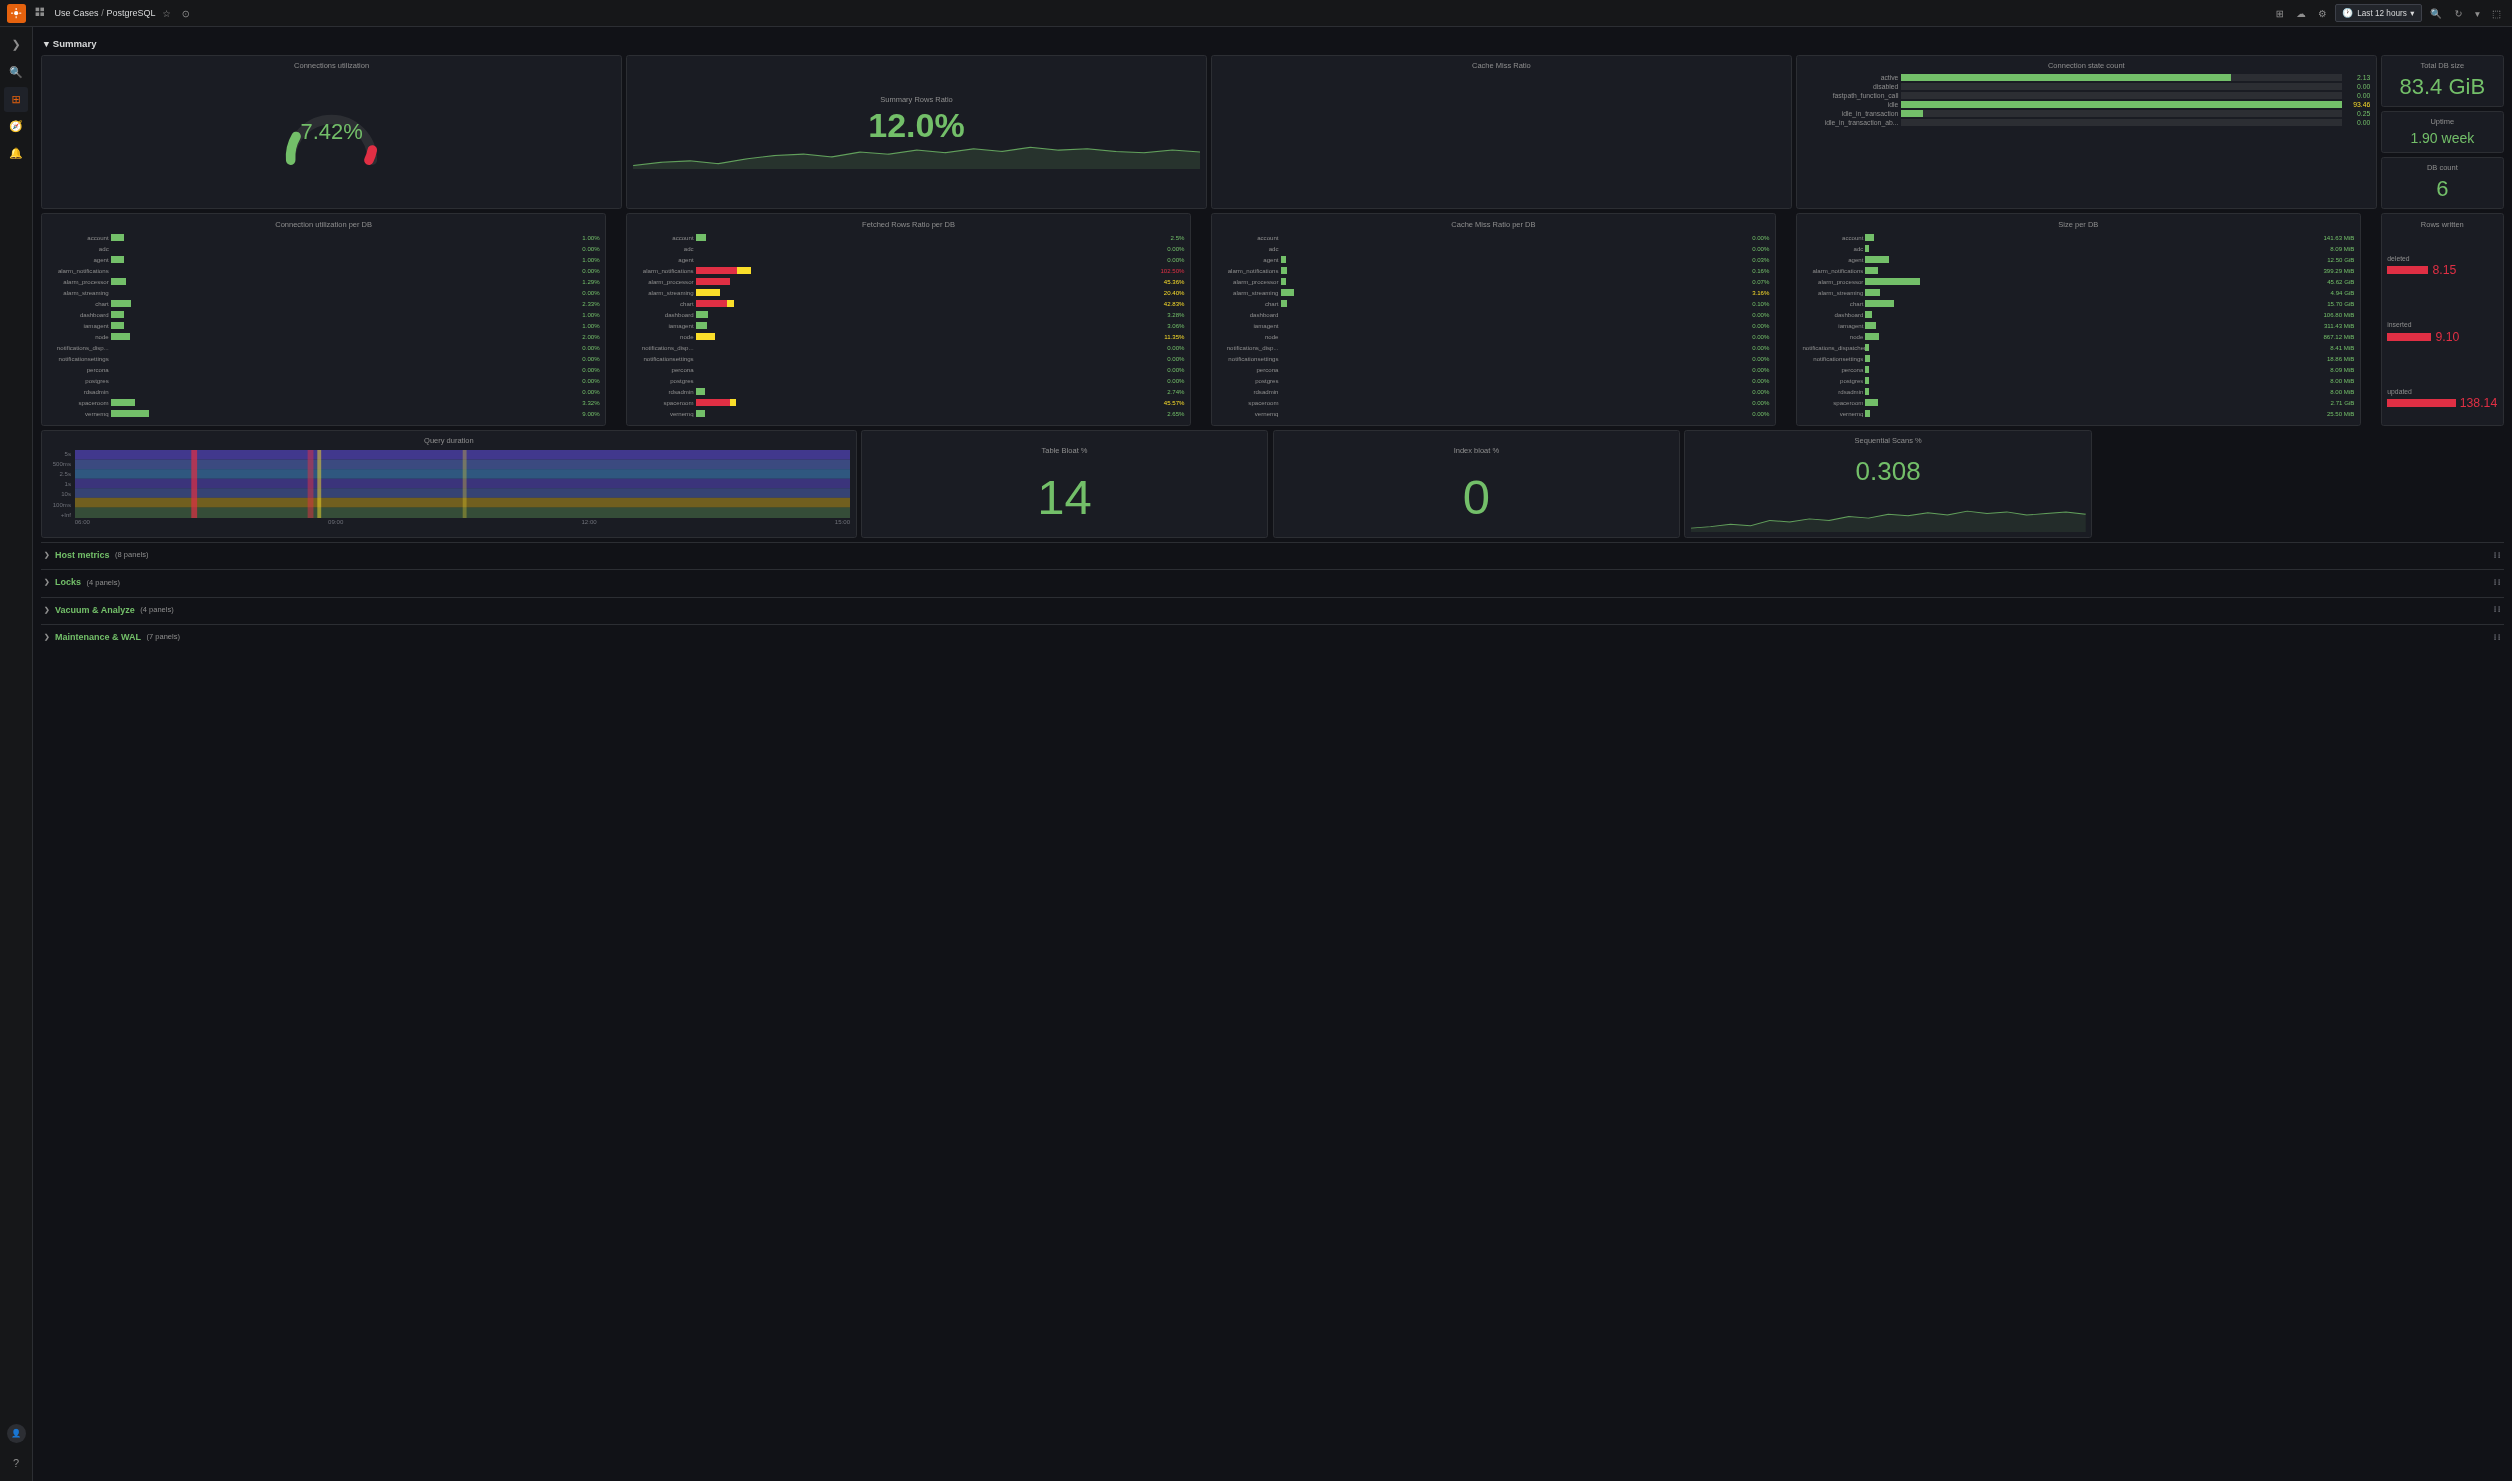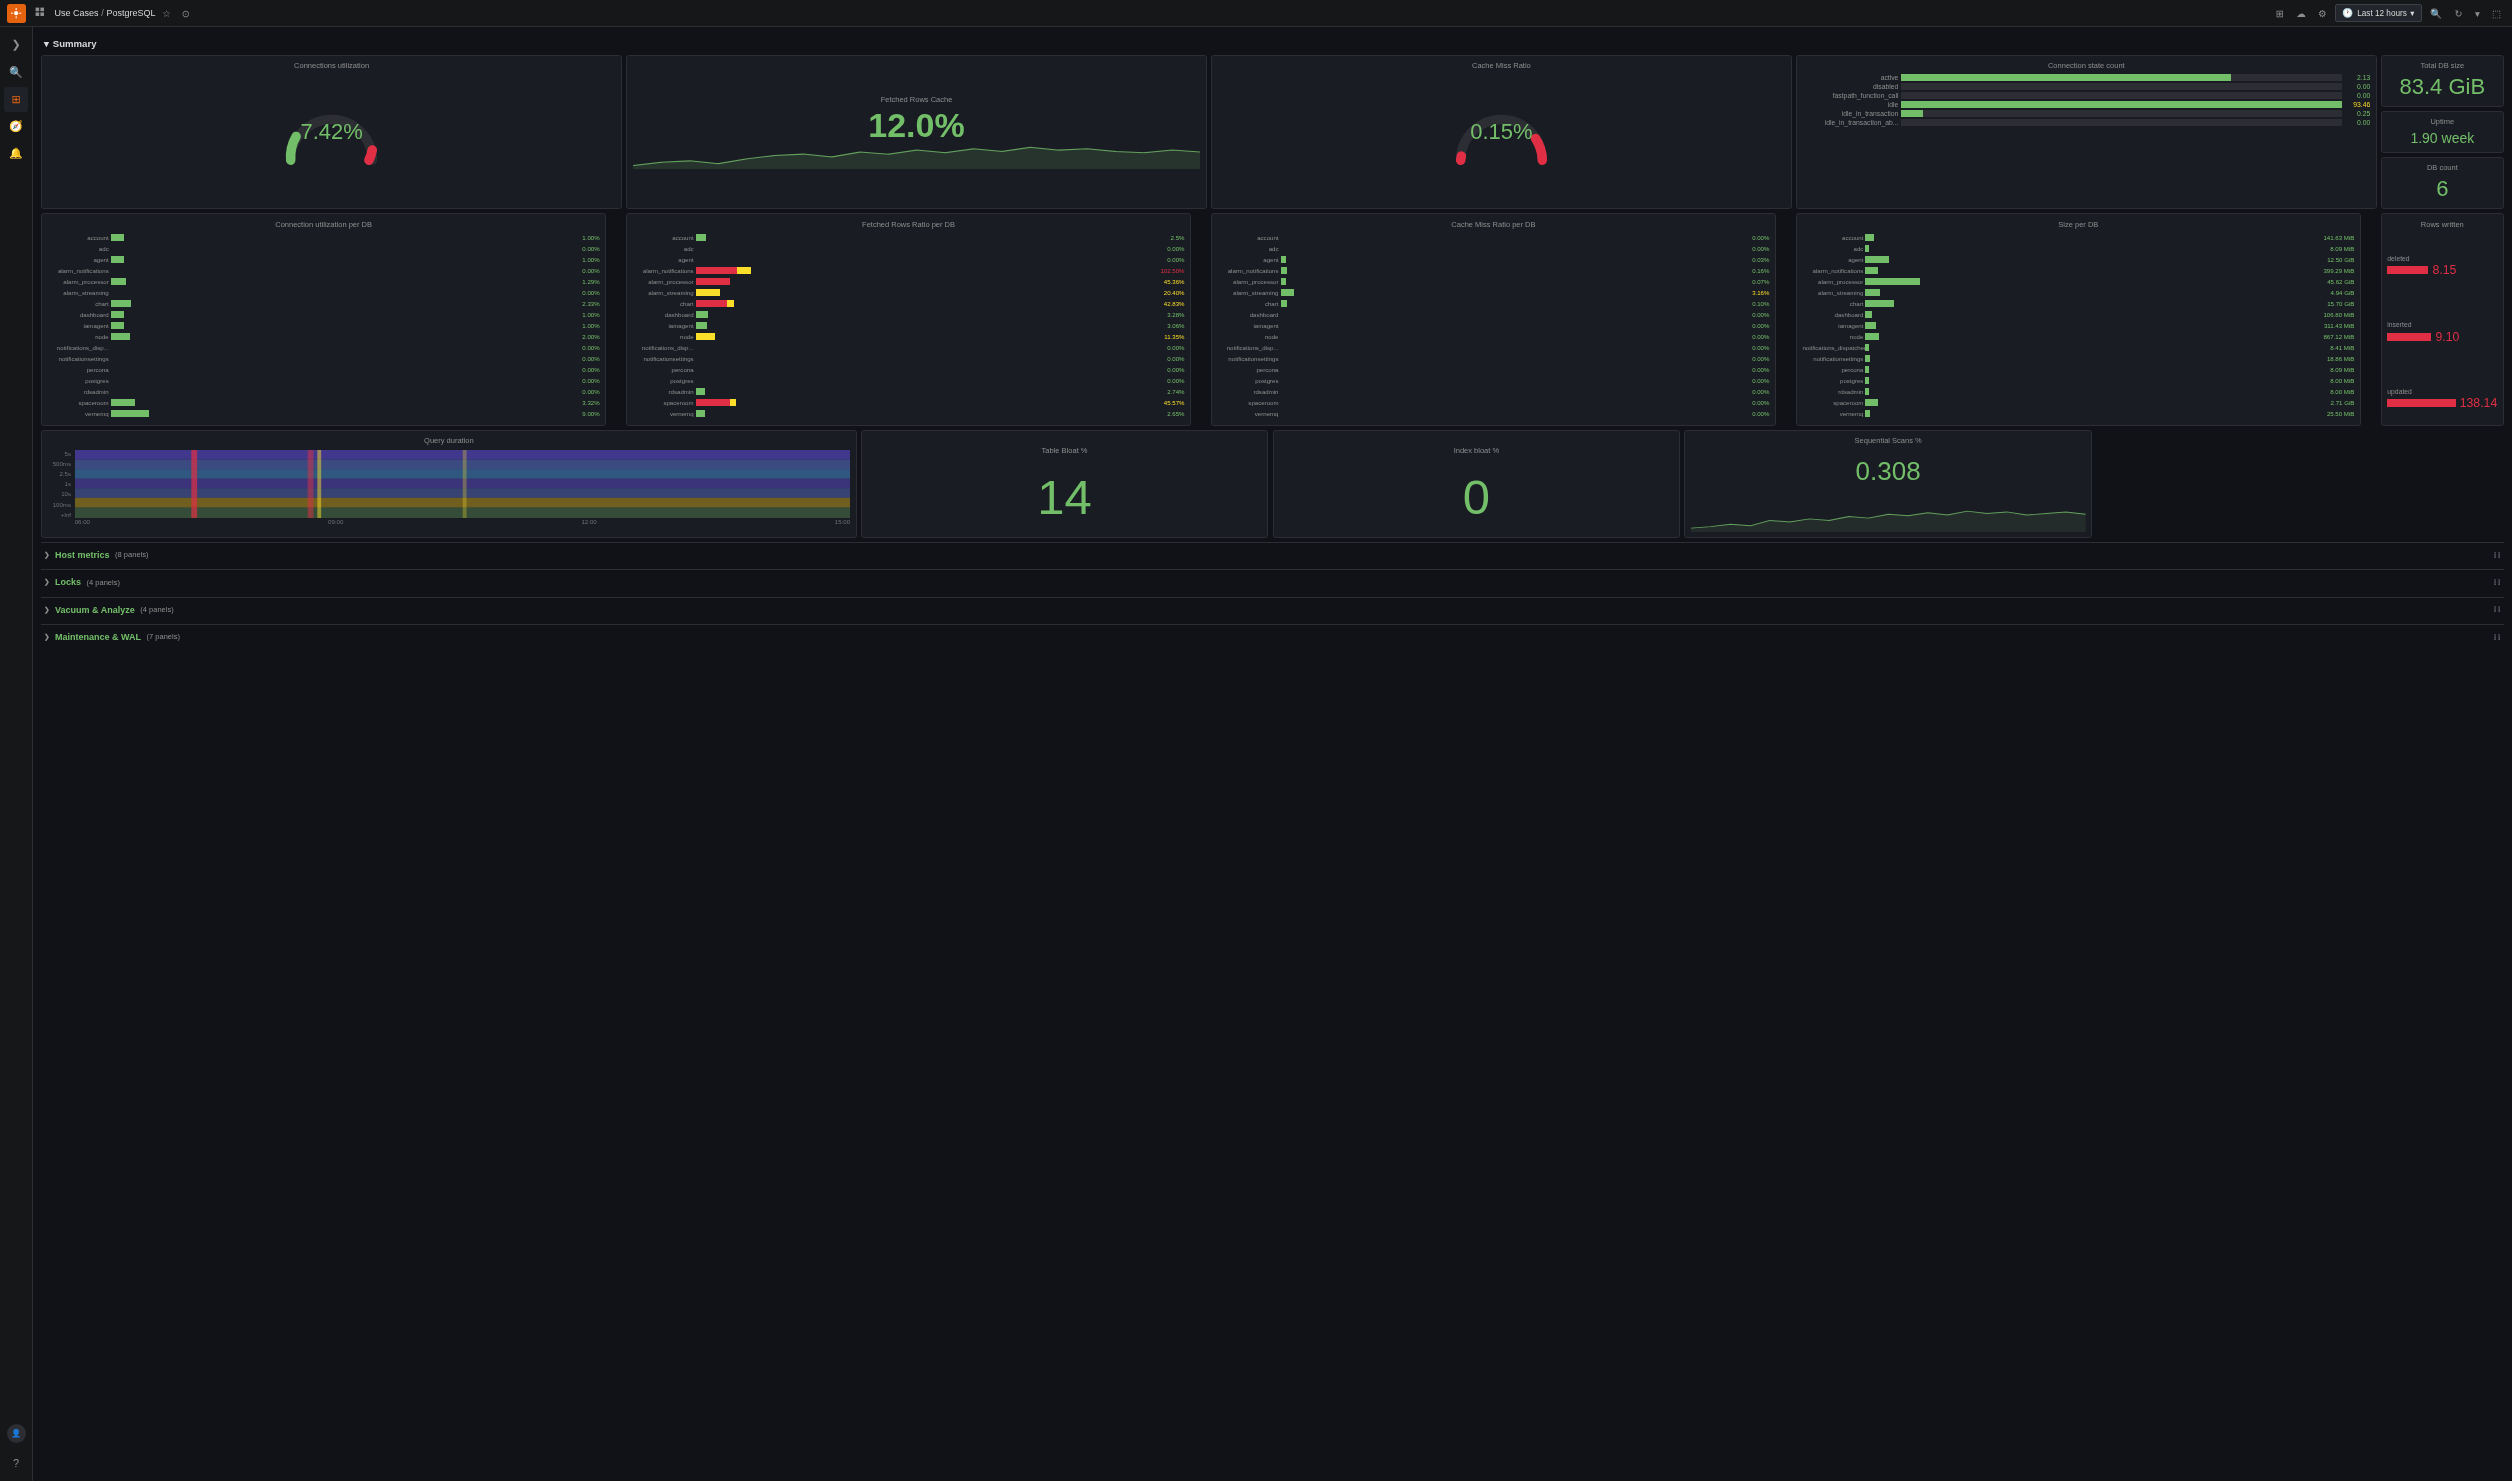--- a/index.html
+++ b/index.html
@@ -323,40 +323,30 @@
 
             <path d="M 20 90 A 60 60 0 0 1 28 55" fill="none" stroke="#73bf69" stroke-width="14" stroke-linecap="round"></path>
 
             <path d="M 135 90 A 60 60 0 0 0 140 75" fill="none" stroke="#e02f44" stroke-width="14" stroke-linecap="round"></path>
           </svg>
           <div class="gauge-value" style="margin-top:-48px;">7.42%</div>
         </div>
       </div>
 
       <div class="panel panel-fetched-rows">
-        <div class="panel-title">Fetched Rows Cache</div>
+        <div class="panel-title">Summary Rows Ratio</div>
         <div class="fetched-rows-value">12.0%</div>
         <svg class="sparkline" viewBox="0 0 200 40" preserveAspectRatio="none">
           <polyline points="0,35 10,30 20,28 30,32 40,25 50,20 60,18 70,22 80,15 90,18 100,12 110,16 120,10 130,14 140,8 150,12 160,10 170,14 180,16 190,12 200,15" fill="none" stroke="#73bf69" stroke-width="1.5" opacity="0.8"></polyline>
           <polygon points="0,35 10,30 20,28 30,32 40,25 50,20 60,18 70,22 80,15 90,18 100,12 110,16 120,10 130,14 140,8 150,12 160,10 170,14 180,16 190,12 200,15 200,40 0,40" fill="#73bf69" opacity="0.15"></polygon>
         </svg>
       </div>
 
       <div class="panel">
         <div class="panel-title">Cache Miss Ratio</div>
-        <div class="gauge-container">
-          <svg class="gauge-svg" width="109" height="68" viewBox="0 0 160 100">
-            <path d="M 20 90 A 60 60 0 0 1 140 90" fill="none" stroke="#2c2e33" stroke-width="14" stroke-linecap="round"></path>
-
-            <path d="M 20 90 A 60 60 0 0 1 21 84" fill="none" stroke="#e02f44" stroke-width="14" stroke-linecap="round"></path>
-
-            <path d="M 130 58 A 60 60 0 0 1 140 90" fill="none" stroke="#e02f44" stroke-width="14" stroke-linecap="round"></path>
-          </svg>
-          <div class="gauge-value" style="margin-top:-48px;">0.15%</div>
-        </div>
       </div>
 
       <div class="panel">
         <div class="panel-title">Connection state count</div>
         <div class="state-table" id="state-table">
             <div class="state-row">
     <div class="state-label">active</div>
     <div class="state-bar-container">
       <div class="state-bar" style="width:75%; background:#73bf69;"></div>
     </div>

